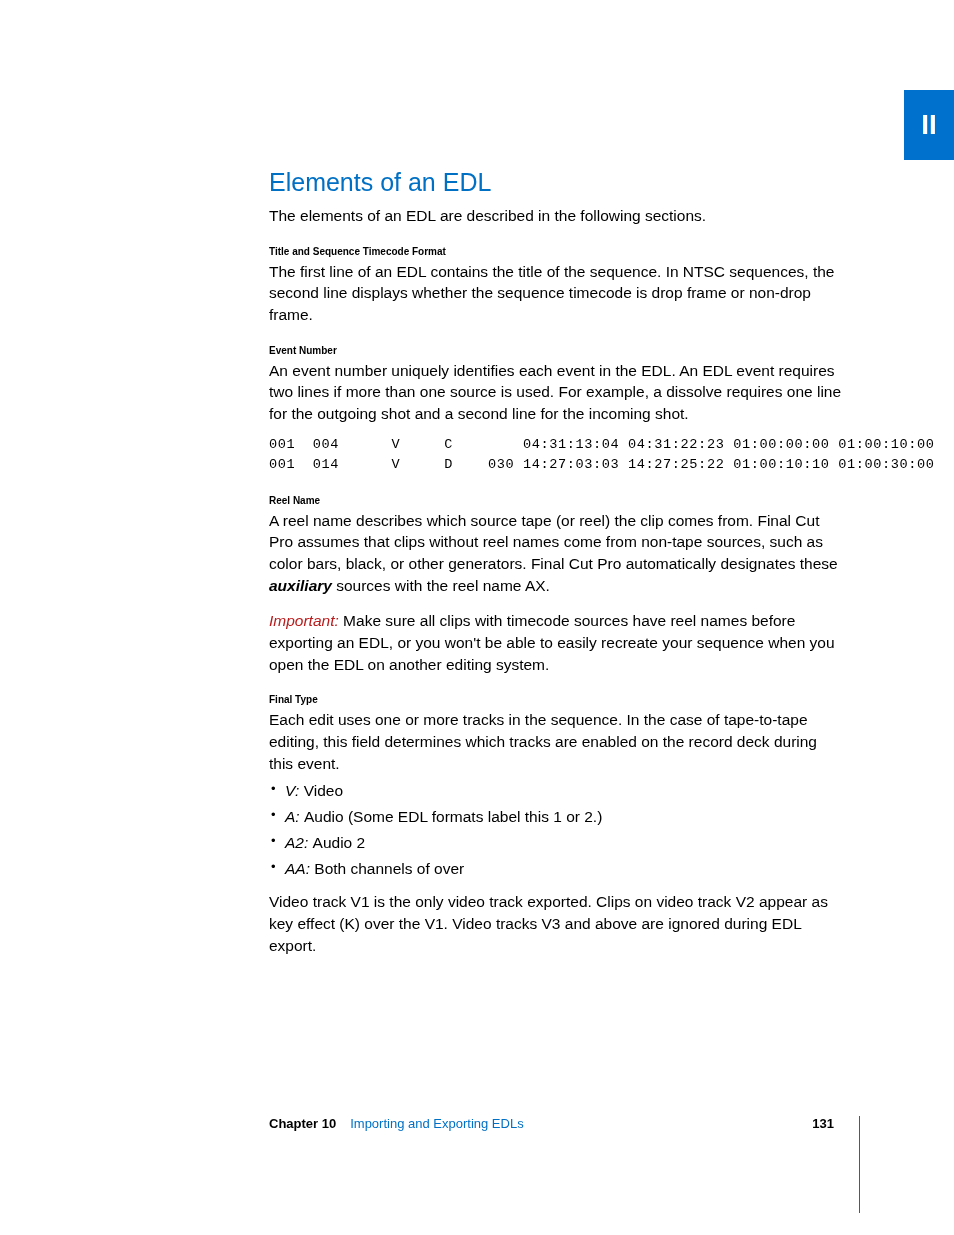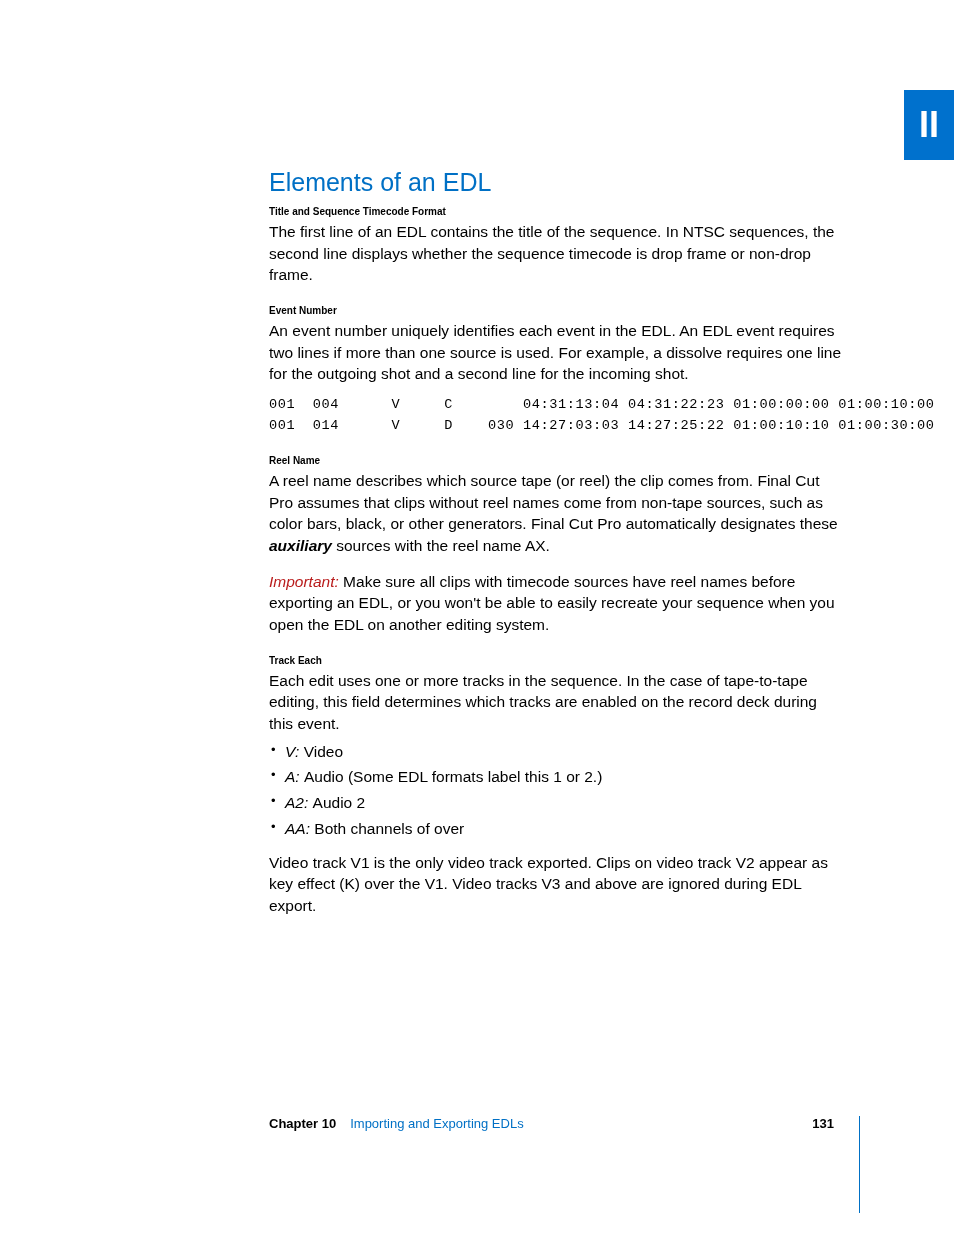--- a/index.html
+++ b/index.html
@@ -12,21 +12,21 @@
     position: relative;
   }
   .page-tab {
     position: absolute;
     top: 90px;
     right: 0;
     width: 50px;
     height: 70px;
     background: #0071cd;
     color: #fff;
-    font-size: 36px;
+    font-size: 28px;
     font-weight: 600;
     display: flex;
     align-items: center;
     justify-content: center;
   }
   .content {
     position: absolute;
     top: 165px;
     left: 269px;
     width: 575px;
@@ -102,20 +102,21 @@
   }
   .footer-wrap { position: relative; }
 </style>
 </head>
 <body>
 
 <div class="page-tab">II</div>
 
 <div class="content">
   <h1>Elements of an EDL</h1>
+  <p class="intro">The elements of an EDL are described in the following sections.</p>
 
   <div class="block">
     <h2 class="first">Title and Sequence Timecode Format</h2>
     <p>The first line of an EDL contains the title of the sequence. In NTSC sequences, the second line displays whether the sequence timecode is drop frame or non-drop frame.</p>
   </div>
 
   <div>
     <h2>Event Number</h2>
     <p>An event number uniquely identifies each event in the EDL. An EDL event requires two lines if more than one source is used. For example, a dissolve requires one line for the outgoing shot and a second line for the incoming shot.</p>
     <div class="code">001  004      V     C        04:31:13:04 04:31:22:23 01:00:00:00 01:00:10:00
@@ -125,21 +126,21 @@
   <div class="block">
     <h2>Reel Name</h2>
     <p><span>A reel name describes which source tape (or reel) the clip comes from. Final Cut Pro assumes that clips without reel names come from non-tape sources, such as color bars, black, or other generators. Final Cut Pro automatically designates these </span><em>auxiliary</em><span> sources with the reel name AX.</span></p>
   </div>
 
   <div class="block">
     <p><span class="important-label">Important:  </span><span>Make sure all clips with timecode sources have reel names before exporting an EDL, or you won't be able to easily recreate your sequence when you open the EDL on another editing system.</span></p>
   </div>
 
   <div>
-    <h2>Track Each</h2>
+    <h2>Final Type</h2>
     <p>Each edit uses one or more tracks in the sequence. In the case of tape-to-tape editing, this field determines which tracks are enabled on the record deck during this event.</p>
     <ul>
       <li><span class="term">V:  </span><span>Video</span></li>
       <li><span class="term">A:  </span><span>Audio (Some EDL formats label this 1 or 2.)</span></li>
       <li><span class="term">A2:  </span><span>Audio 2</span></li>
       <li><span class="term">AA:  </span><span>Both channels of over</span></li>
     </ul>
     <p>Video track V1 is the only video track exported. Clips on video track V2 appear as key effect (K) over the V1. Video tracks V3 and above are ignored during EDL export.</p>
   </div>
 </div>

